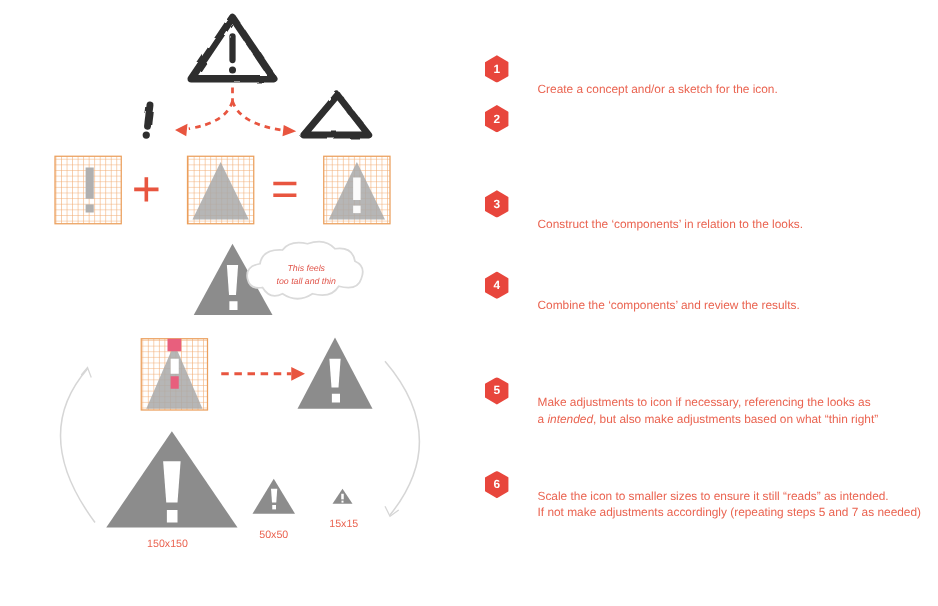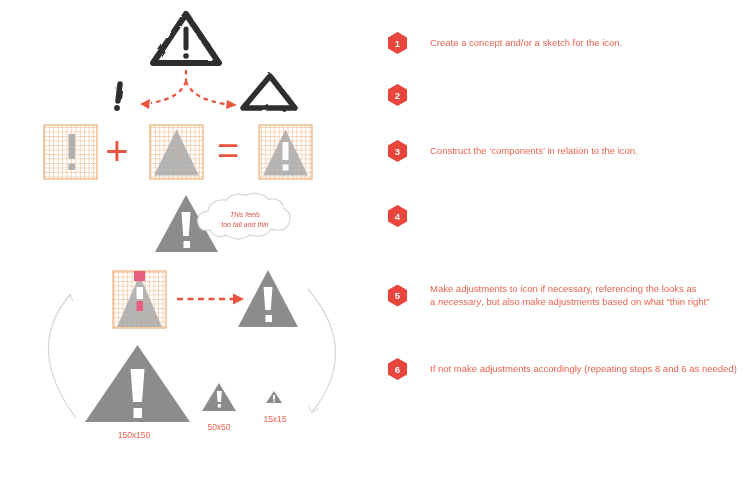--- a/index.html
+++ b/index.html
@@ -18,20 +18,21 @@
   .badge{
     width:19px;height:22px;flex:0 0 19px;
     background:#e8463c;
     clip-path:polygon(50% 0,100% 25%,100% 75%,50% 100%,0 75%,0 25%);
     color:#fff;font-size:9.5px;font-weight:bold;
     display:flex;align-items:center;justify-content:center;
   }
   .step-text{
     margin-left:23px;color:#ea6350;font-size:9.5px;line-height:12.5px;
     white-space:nowrap;
+    margin-top:34px;
   }
   .it{font-style:italic;}
 </style>
 </head>
 <body>
 
 <div class="canvas">
 
   <svg width="0" height="0" style="position:absolute" aria-hidden="true">
     <defs>
@@ -162,42 +163,46 @@
     <div class="badge">
       <span>2</span>
     </div>
   </div>
 
   <div class="step" style="top:140px">
     <div class="badge">
       <span>3</span>
     </div>
     <div class="step-text">
-      <div>Construct the ‘components’ in relation to the icon.</div>
+      <div>Construct the ‘components’ in relation to the looks.</div>
     </div>
   </div>
 
   <div class="step" style="top:205px">
     <div class="badge">
       <span>4</span>
     </div>
+    <div class="step-text">
+      <div>Combine the ‘components’ and review the results.</div>
+    </div>
   </div>
 
   <div class="step" style="top:283px">
     <div class="badge">
       <span>5</span>
     </div>
     <div class="step-text">
       <div>Make adjustments to icon if necessary, referencing the looks as</div>
-      <div><span>a </span><span class="it">necessary</span><span>, but also make adjustments based on what “thin right”</span></div>
+      <div><span>a </span><span class="it">intended</span><span>, but also make adjustments based on what “thin right”</span></div>
     </div>
   </div>
 
   <div class="step" style="top:358px">
     <div class="badge">
       <span>6</span>
     </div>
     <div class="step-text">
-      <div>If not make adjustments accordingly (repeating steps 8 and 6 as needed)</div>
+      <div>Scale the icon to smaller sizes to ensure it still “reads” as intended.</div>
+      <div>If not make adjustments accordingly (repeating steps 5 and 7 as needed)</div>
     </div>
   </div>
 
 </div>
 
 </body></html>

